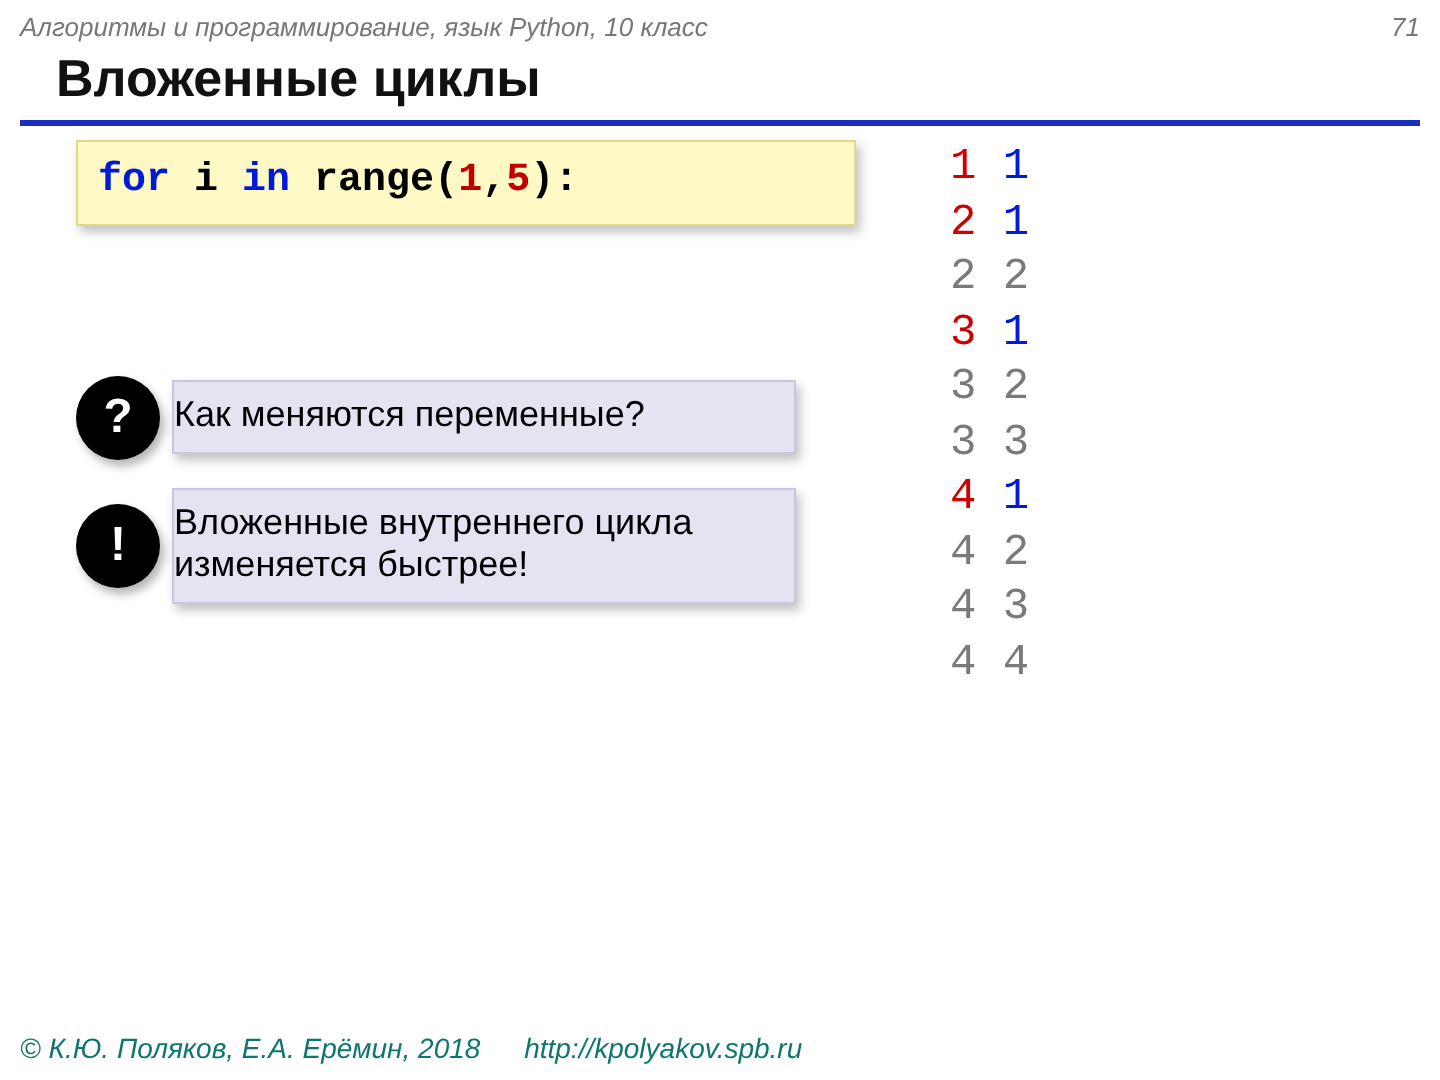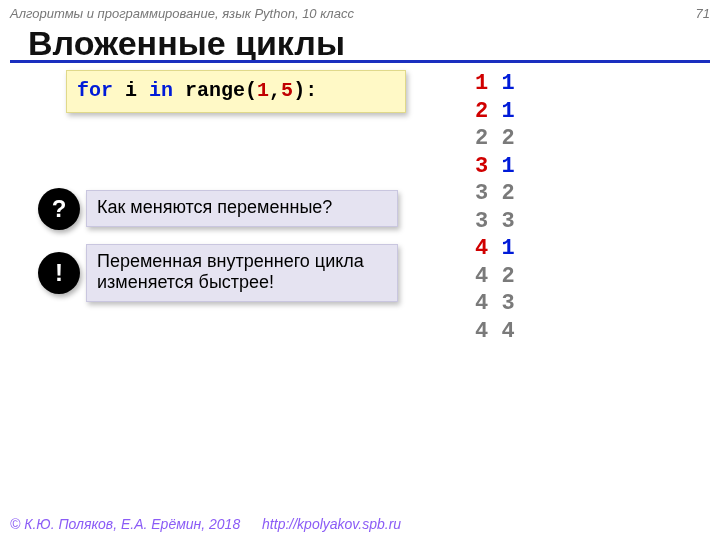--- a/index.html
+++ b/index.html
@@ -1,41 +1,41 @@
 <!DOCTYPE html>
 <html><head>
 <meta charset="utf-8">
 <style>
   * { box-sizing: border-box; margin: 0; padding: 0; }
   html, body { width: 720px; height: 540px; font-family: Arial, Helvetica, sans-serif; background: #fff; color: #000; overflow: hidden; }
   .page { position: relative; width: 720px; height: 540px; }
   .topbar { position: absolute; top: 6px; left: 10px; right: 10px; display: flex; justify-content: space-between; font-style: italic; color: #777; font-size: 13px; }
-  .title { position: absolute; top: 24px; left: 28px; font-size: 34px; font-weight: bold; color: #111; }
+  .title { position: absolute; top: 24px; left: 28px; font-size: 26px; font-weight: bold; color: #111; }
   .hr1 { position: absolute; top: 60px; left: 10px; right: 10px; height: 2px; background: #1a2fbf; }
   .hr2 { position: absolute; top: 62px; left: 10px; right: 10px; height: 1px; background: #1a2fbf; }
 
-  .code-box { position: absolute; top: 70px; left: 38px; width: 340px; background: #fff9c6; border: 1px solid #e0d98a; padding: 6px 10px 8px 10px; font-family: "Courier New", monospace; font-size: 20px; font-weight: bold; line-height: 1.35; box-shadow: 2px 3px 5px rgba(0,0,0,0.25); margin-left: 28px; }
+  .code-box { position: absolute; top: 70px; left: 38px; width: 390px; background: #fff9c6; border: 1px solid #e0d98a; padding: 6px 10px 8px 10px; font-family: "Courier New", monospace; font-size: 20px; font-weight: bold; line-height: 1.35; box-shadow: 2px 3px 5px rgba(0,0,0,0.25); }
   .code-box .black { color: #000; }
   .kw { color: #001bd8; }
   .num { color: #c00000; }
   .fn { color: #008000; }
 
   .callout { position: absolute; left: 38px; width: 360px; }
-  .callout .bubble { position: relative; margin-left: 48px; background: #e5e3f1; border: 1px solid #c9c6df; padding: 6px 10px 8px 10px; font-size: 18px; box-shadow: 2px 3px 5px rgba(0,0,0,0.25); }
+  .callout .bubble { position: relative; margin-left: 48px; background: #e5e3f1; border: 1px solid #c9c6df; padding: 6px 10px 8px 0; font-size: 18px; box-shadow: 2px 3px 5px rgba(0,0,0,0.25); }
   .callout .circle { position: absolute; top: 50%; transform: translateY(-50%); left: 0; width: 42px; height: 42px; border-radius: 50%; background: #000; color: #fff; display: flex; align-items: center; justify-content: center; font-size: 24px; font-weight: bold; box-shadow: 2px 3px 5px rgba(0,0,0,0.3); z-index: 2; }
   #callout-q { top: 190px; }
   #callout-e { top: 244px; }
 
-  .output { position: absolute; top: 70px; left: 475px; font-family: "Courier New", monospace; font-size: 22px; font-weight: bold; line-height: 1.25; }
+  .output { position: absolute; top: 70px; left: 475px; font-family: "Courier New", monospace; font-size: 22px; font-weight: normal; line-height: 1.25; }
   .output .row { white-space: pre; }
   .red { color: #d00000; }
   .blue { color: #001bd8; }
   .gray { color: #7a7a7a; }
 
-  .footer { position: absolute; left: 10px; bottom: 8px; font-style: italic; color: #8b5cf6; font-size: 14px; }
+  .footer { position: absolute; left: 10px; bottom: 8px; font-style: italic; color: #0f766e; font-size: 14px; }
   .footer .url { margin-left: 18px; }
 </style>
 </head>
 <body>
 <div class="page">
 
 <div class="topbar">
   <span>Алгоритмы и программирование, язык Python, 10 класс</span>
   <span>71</span>
 </div>
@@ -50,21 +50,21 @@
   </div>
 </div>
 
 <div class="callout" id="callout-q">
   <div class="circle">?</div>
   <div class="bubble">Как меняются переменные?</div>
 </div>
 
 <div class="callout" id="callout-e">
   <div class="circle">!</div>
-  <div class="bubble">Переменная внутреннего цикла изменяется быстрее!</div>
+  <div class="bubble">Вложенные внутреннего цикла изменяется быстрее!</div>
 </div>
 
 <div class="output" id="output">
       <div class="row"><span class="red">1</span> <span class="blue">1</span></div>
       <div class="row"><span class="red">2</span> <span class="blue">1</span></div>
       <div class="row"><span class="gray">2</span> <span class="gray">2</span></div>
       <div class="row"><span class="red">3</span> <span class="blue">1</span></div>
       <div class="row"><span class="gray">3</span> <span class="gray">2</span></div>
       <div class="row"><span class="gray">3</span> <span class="gray">3</span></div>
       <div class="row"><span class="red">4</span> <span class="blue">1</span></div>

